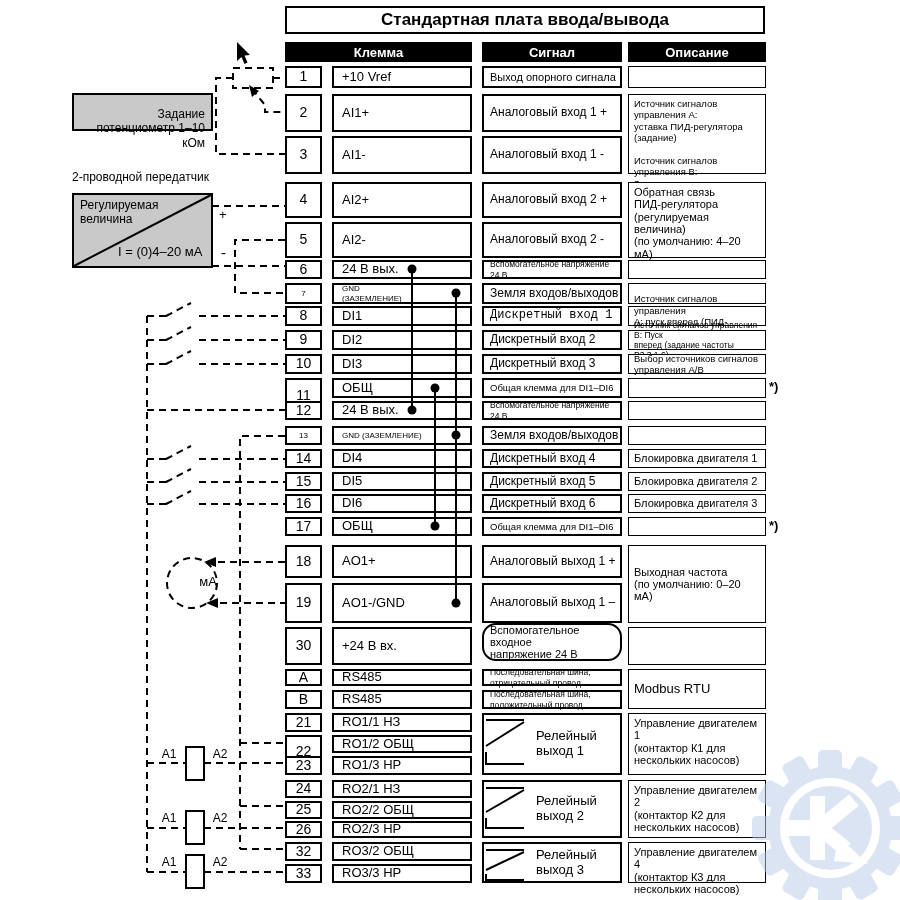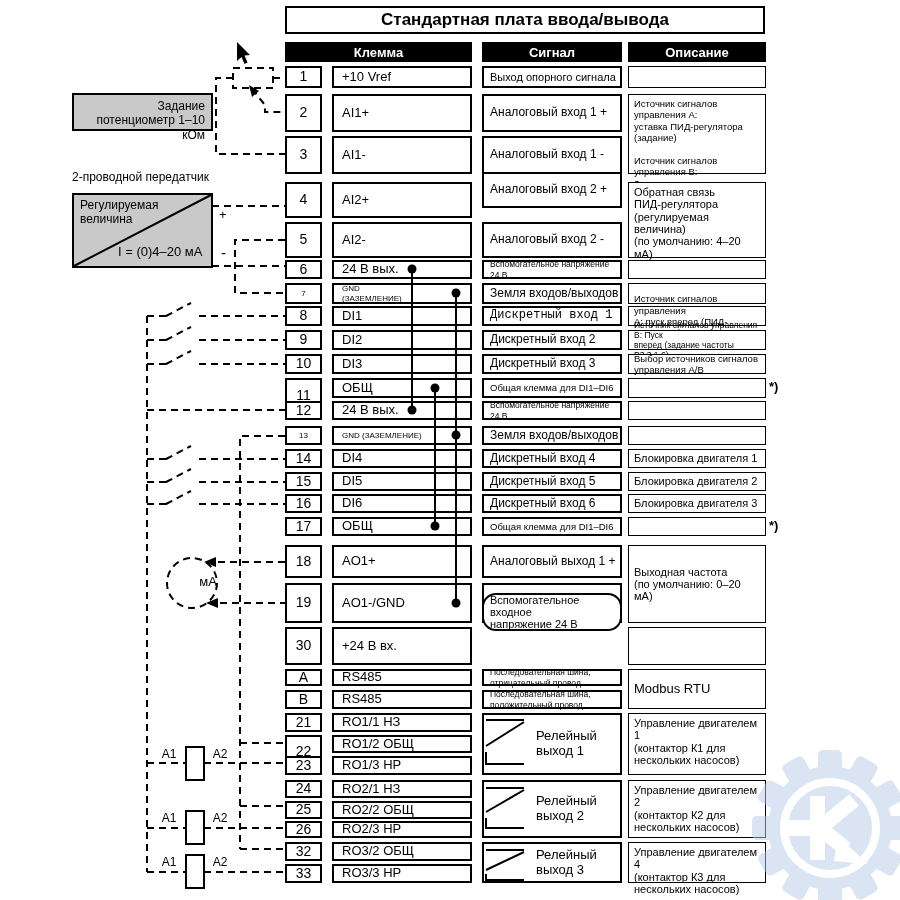--- a/index.html
+++ b/index.html
@@ -40,21 +40,21 @@
 <body>
 
 <div id="page">
 
   <div class="title">Стандартная плата ввода/вывода</div>
 
   <div class="hdr" style="left:285px;width:187px">Клемма</div>
   <div class="hdr" style="left:482px;width:140px">Сигнал</div>
   <div class="hdr" style="left:628px;width:138px">Описание</div>
 
-  <div class="graybox" style="left:72px;top:93px;width:141px;height:38px;text-align:right;padding:4px 6px 0 0;">Задание
+  <div class="graybox" style="left:72px;top:93px;width:141px;height:38px;text-align:right;padding:12px 6px 0 0;">Задание
 потенциометр 1–10 кОм</div>
 
   <div class="freetext" style="left:72px;top:171px;">2-проводной передатчик</div>
 
   <div class="graybox" style="left:72px;top:193px;width:141px;height:75px;">
     <span class="freetext" style="left:6px;top:4px;">Регулируемая
 величина</span>
     <span class="freetext" style="left:44px;top:50px;font-size:13px;">I = (0)4–20 мА</span>
   </div>
 
@@ -263,37 +263,37 @@
     <div class="box lbl" style="top: 801px; height: 18px;">RO2/2 ОБЩ</div>
     <div class="box num" style="top: 821px; height: 17px;">26</div>
     <div class="box lbl" style="top: 821px; height: 17px;">RO2/3 НР</div>
     <div class="box num" style="top: 842px; height: 19px;">32</div>
     <div class="box lbl" style="top: 842px; height: 19px;">RO3/2 ОБЩ</div>
     <div class="box num" style="top: 864px; height: 19px;">33</div>
     <div class="box lbl" style="top: 864px; height: 19px;">RO3/3 НР</div>
     <div class="box sig sz-m" style="top: 66px; height: 22px;">Выход опорного сигнала</div>
     <div class="box sig sz-l" style="top: 94px; height: 38px;">Аналоговый вход 1 +</div>
     <div class="box sig sz-l" style="top: 136px; height: 38px;">Аналоговый вход 1 -</div>
-    <div class="box sig sz-l" style="top: 172px; height: 36px;">Аналоговый вход 2 +</div>
+    <div class="box sig sz-l" style="top: 182px; height: 36px;">Аналоговый вход 2 +</div>
     <div class="box sig sz-l" style="top: 222px; height: 36px;">Аналоговый вход 2 -</div>
     <div class="box sig sz-xs" style="top: 260px; height: 19px;">Вспомогательное напряжение 24 В</div>
     <div class="box sig sz-l" style="top: 283px; height: 21px;">Земля входов/выходов</div>
     <div class="box sig sz-l" style="top: 306px; height: 20px; font-family: Liberation Mono, monospace;">Дискретный вход 1</div>
     <div class="box sig sz-l" style="top: 330px; height: 20px;">Дискретный вход 2</div>
     <div class="box sig sz-l" style="top: 354px; height: 20px;">Дискретный вход 3</div>
     <div class="box sig sz-s" style="top: 378px; height: 20px;">Общая клемма для DI1–DI6</div>
     <div class="box sig sz-xs" style="top: 401px; height: 19px;">Вспомогательное напряжение 24 В</div>
     <div class="box sig sz-l" style="top: 426px; height: 19px;">Земля входов/выходов</div>
     <div class="box sig sz-l" style="top: 449px; height: 19px;">Дискретный вход 4</div>
     <div class="box sig sz-l" style="top: 472px; height: 19px;">Дискретный вход 5</div>
     <div class="box sig sz-l" style="top: 494px; height: 19px;">Дискретный вход 6</div>
     <div class="box sig sz-s" style="top: 517px; height: 19px;">Общая клемма для DI1–DI6</div>
     <div class="box sig sz-l" style="top: 545px; height: 33px;">Аналоговый выход 1 +</div>
     <div class="box sig sz-l" style="top: 583px; height: 40px;">Аналоговый выход 1 –</div>
-    <div class="box sig sz-m" style="top: 593px; height: 38px; border-radius: 14px;">Вспомогательное входное
+    <div class="box sig sz-m" style="top: 623px; height: 38px; border-radius: 14px;">Вспомогательное входное
 напряжение 24 В</div>
     <div class="box sig sz-xs" style="top: 669px; height: 17px;">Последовательная шина,
 отрицательный провод</div>
     <div class="box sig sz-xs" style="top: 690px; height: 19px;">Последовательная шина,
 положительный провод</div>
     <div class="box sig sz-xl relay" style="top: 713px; height: 62px;">Релейный
 выход 1</div>
     <div class="box sig sz-xl relay" style="top: 780px; height: 58px;">Релейный
 выход 2</div>
     <div class="box sig sz-xl relay" style="top: 842px; height: 41px;">Релейный

